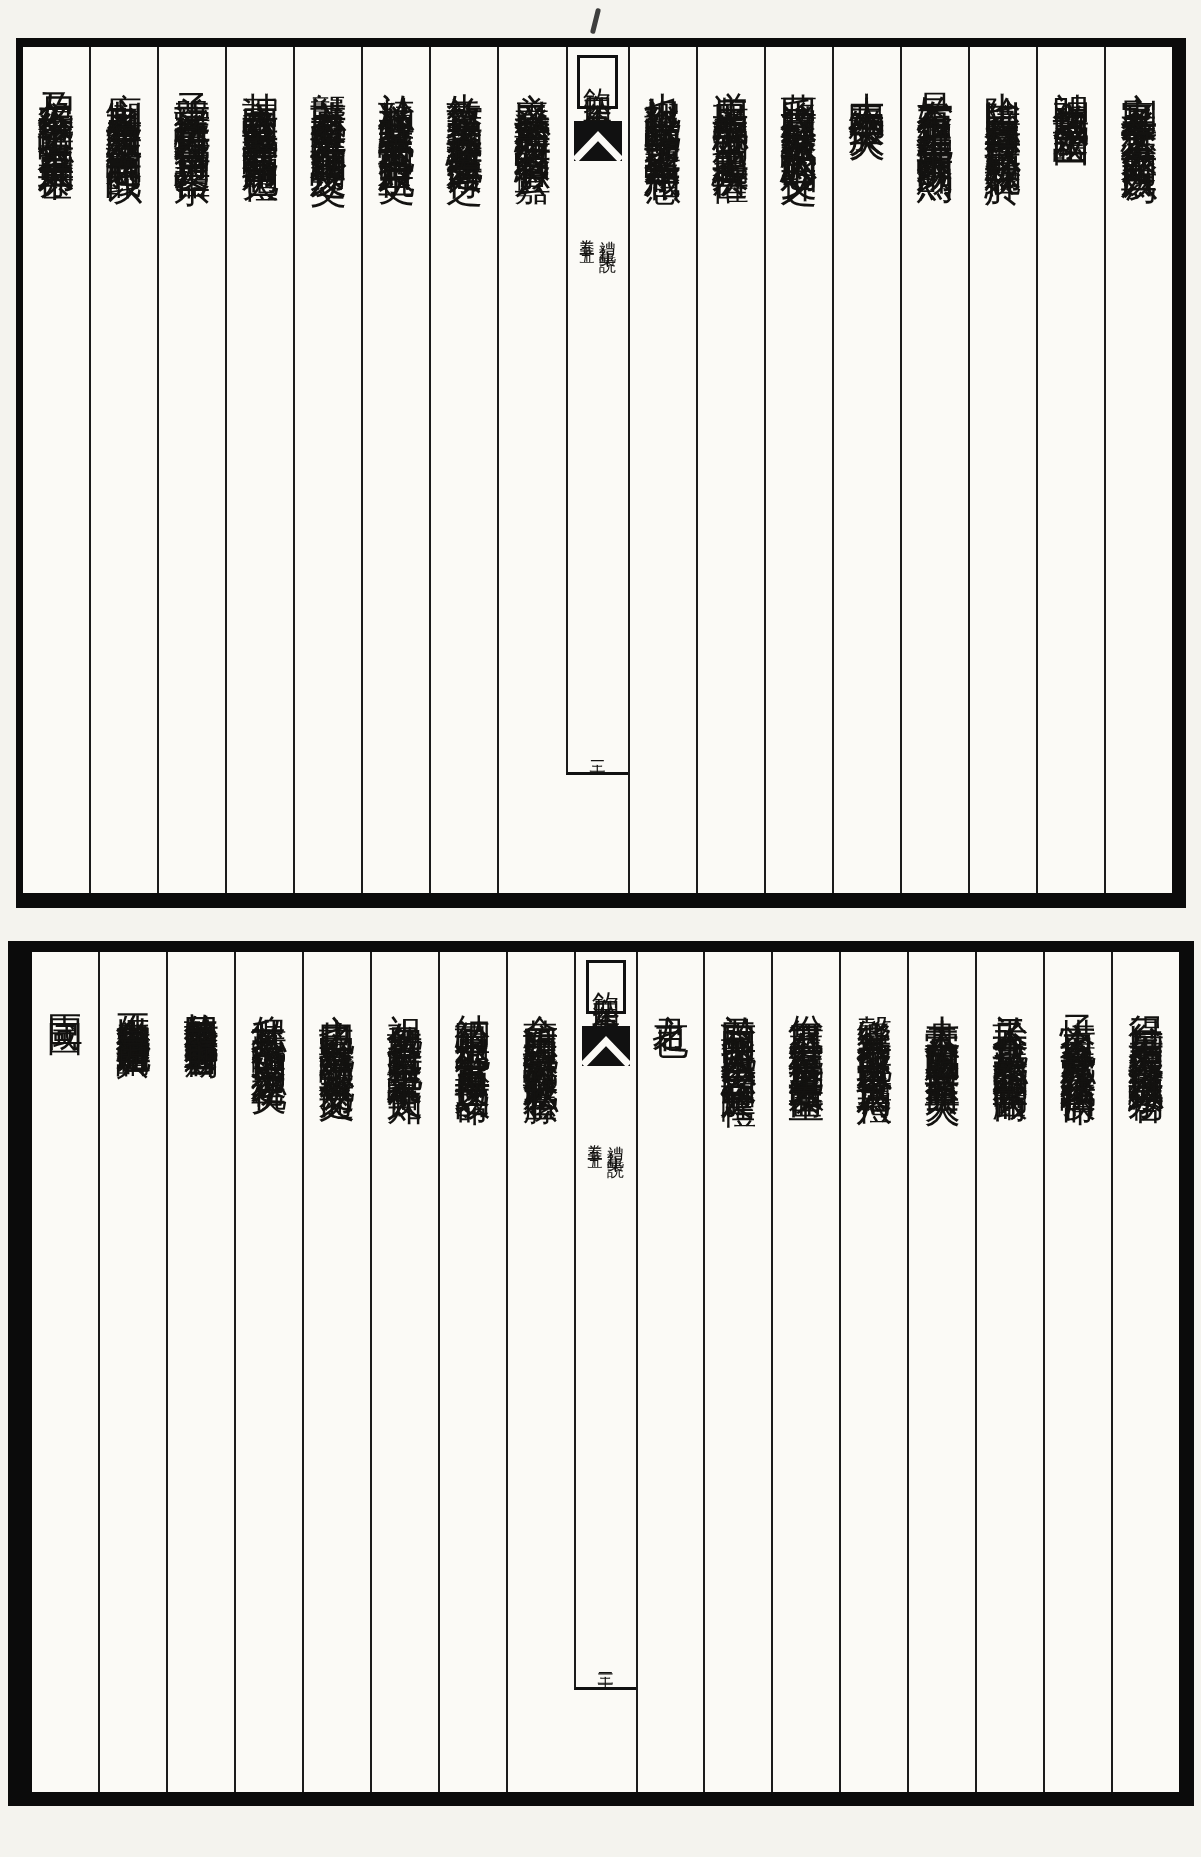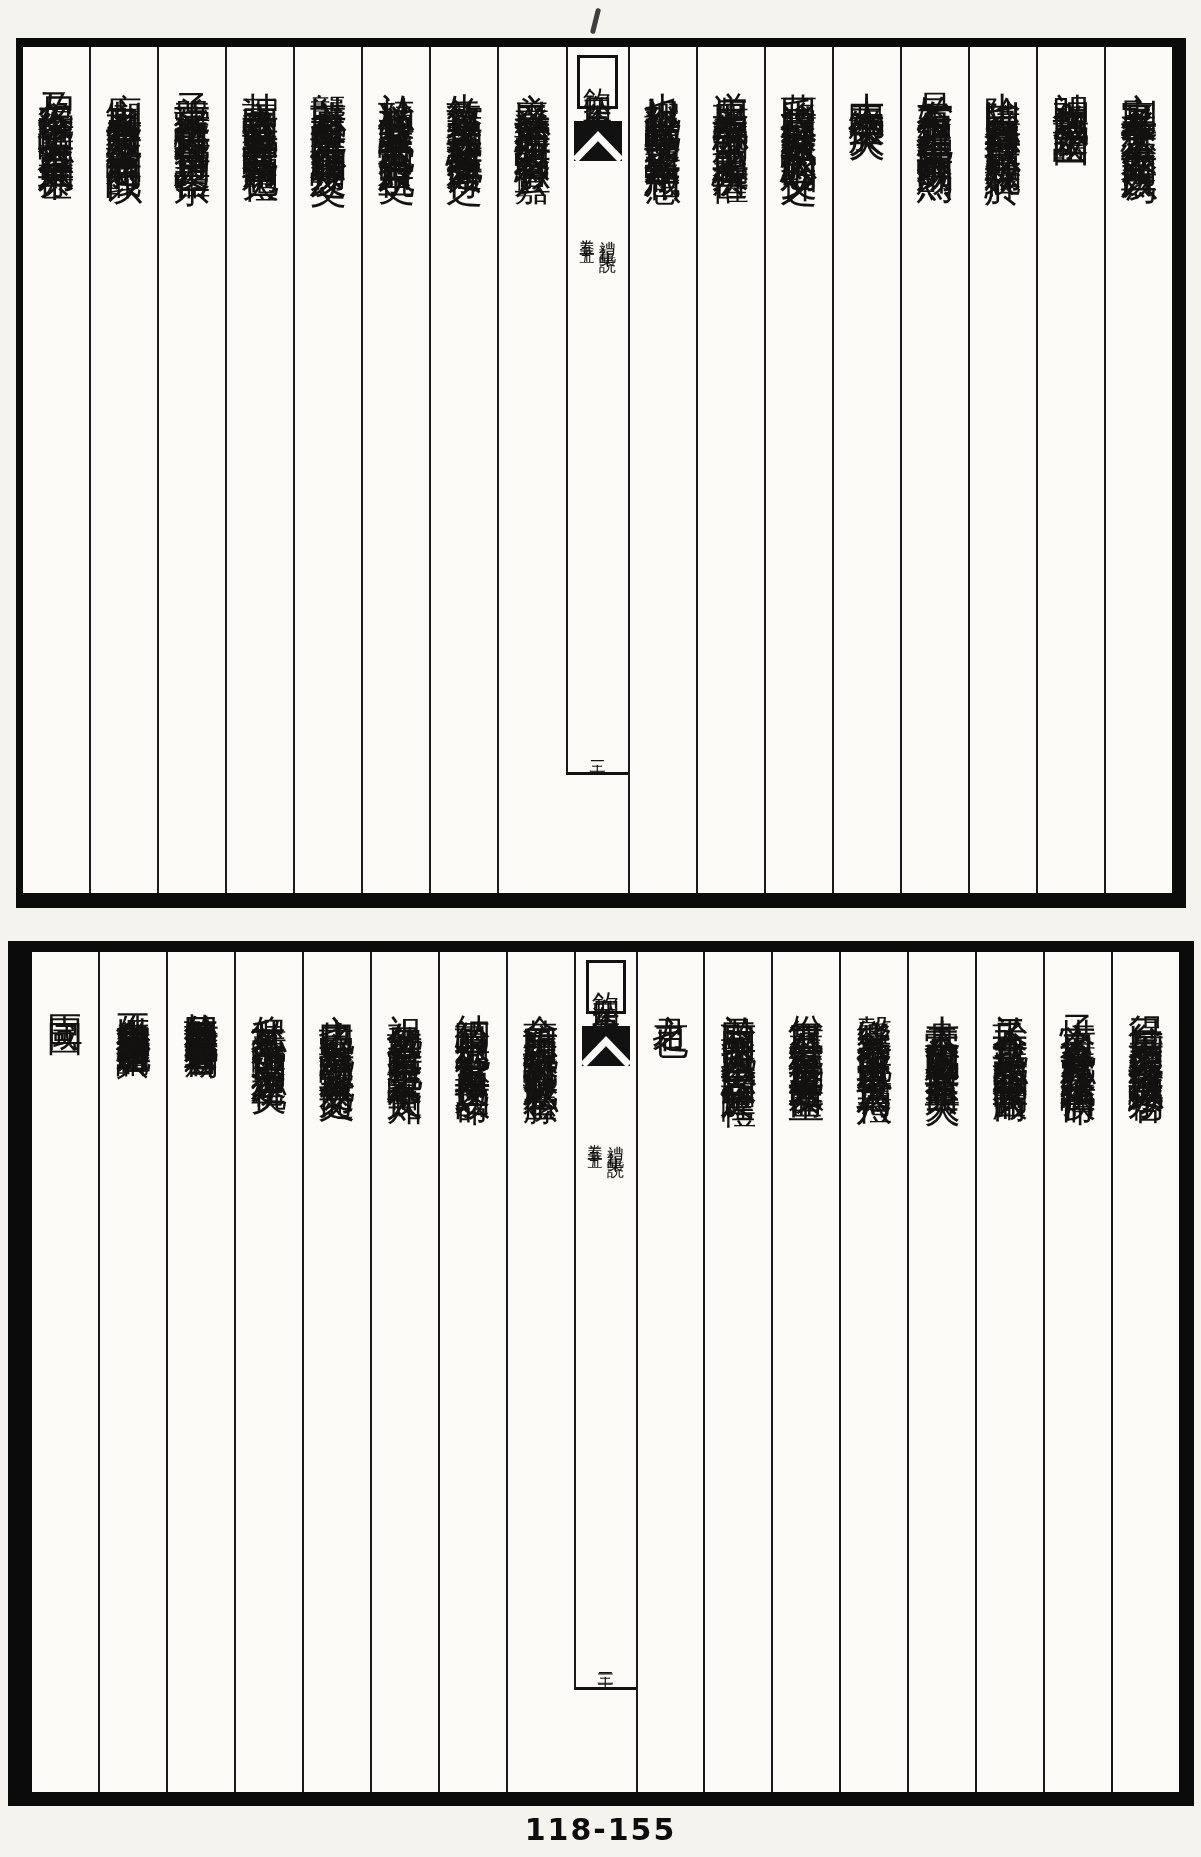--- a/index.html
+++ b/index.html
@@ -230,14 +230,13 @@
   <div class="col tight">
     <span class="coltext">不使以衰裳入朝與家僕雜居齊齒非禮也是謂君與</span>
   </div>
 
   <div class="col">
     <span class="coltext">臣同國</span>
   </div>
 </div>
   </section>
 
-  <div class="pageno">118-155</div>
 </div>
 
 </body></html>

